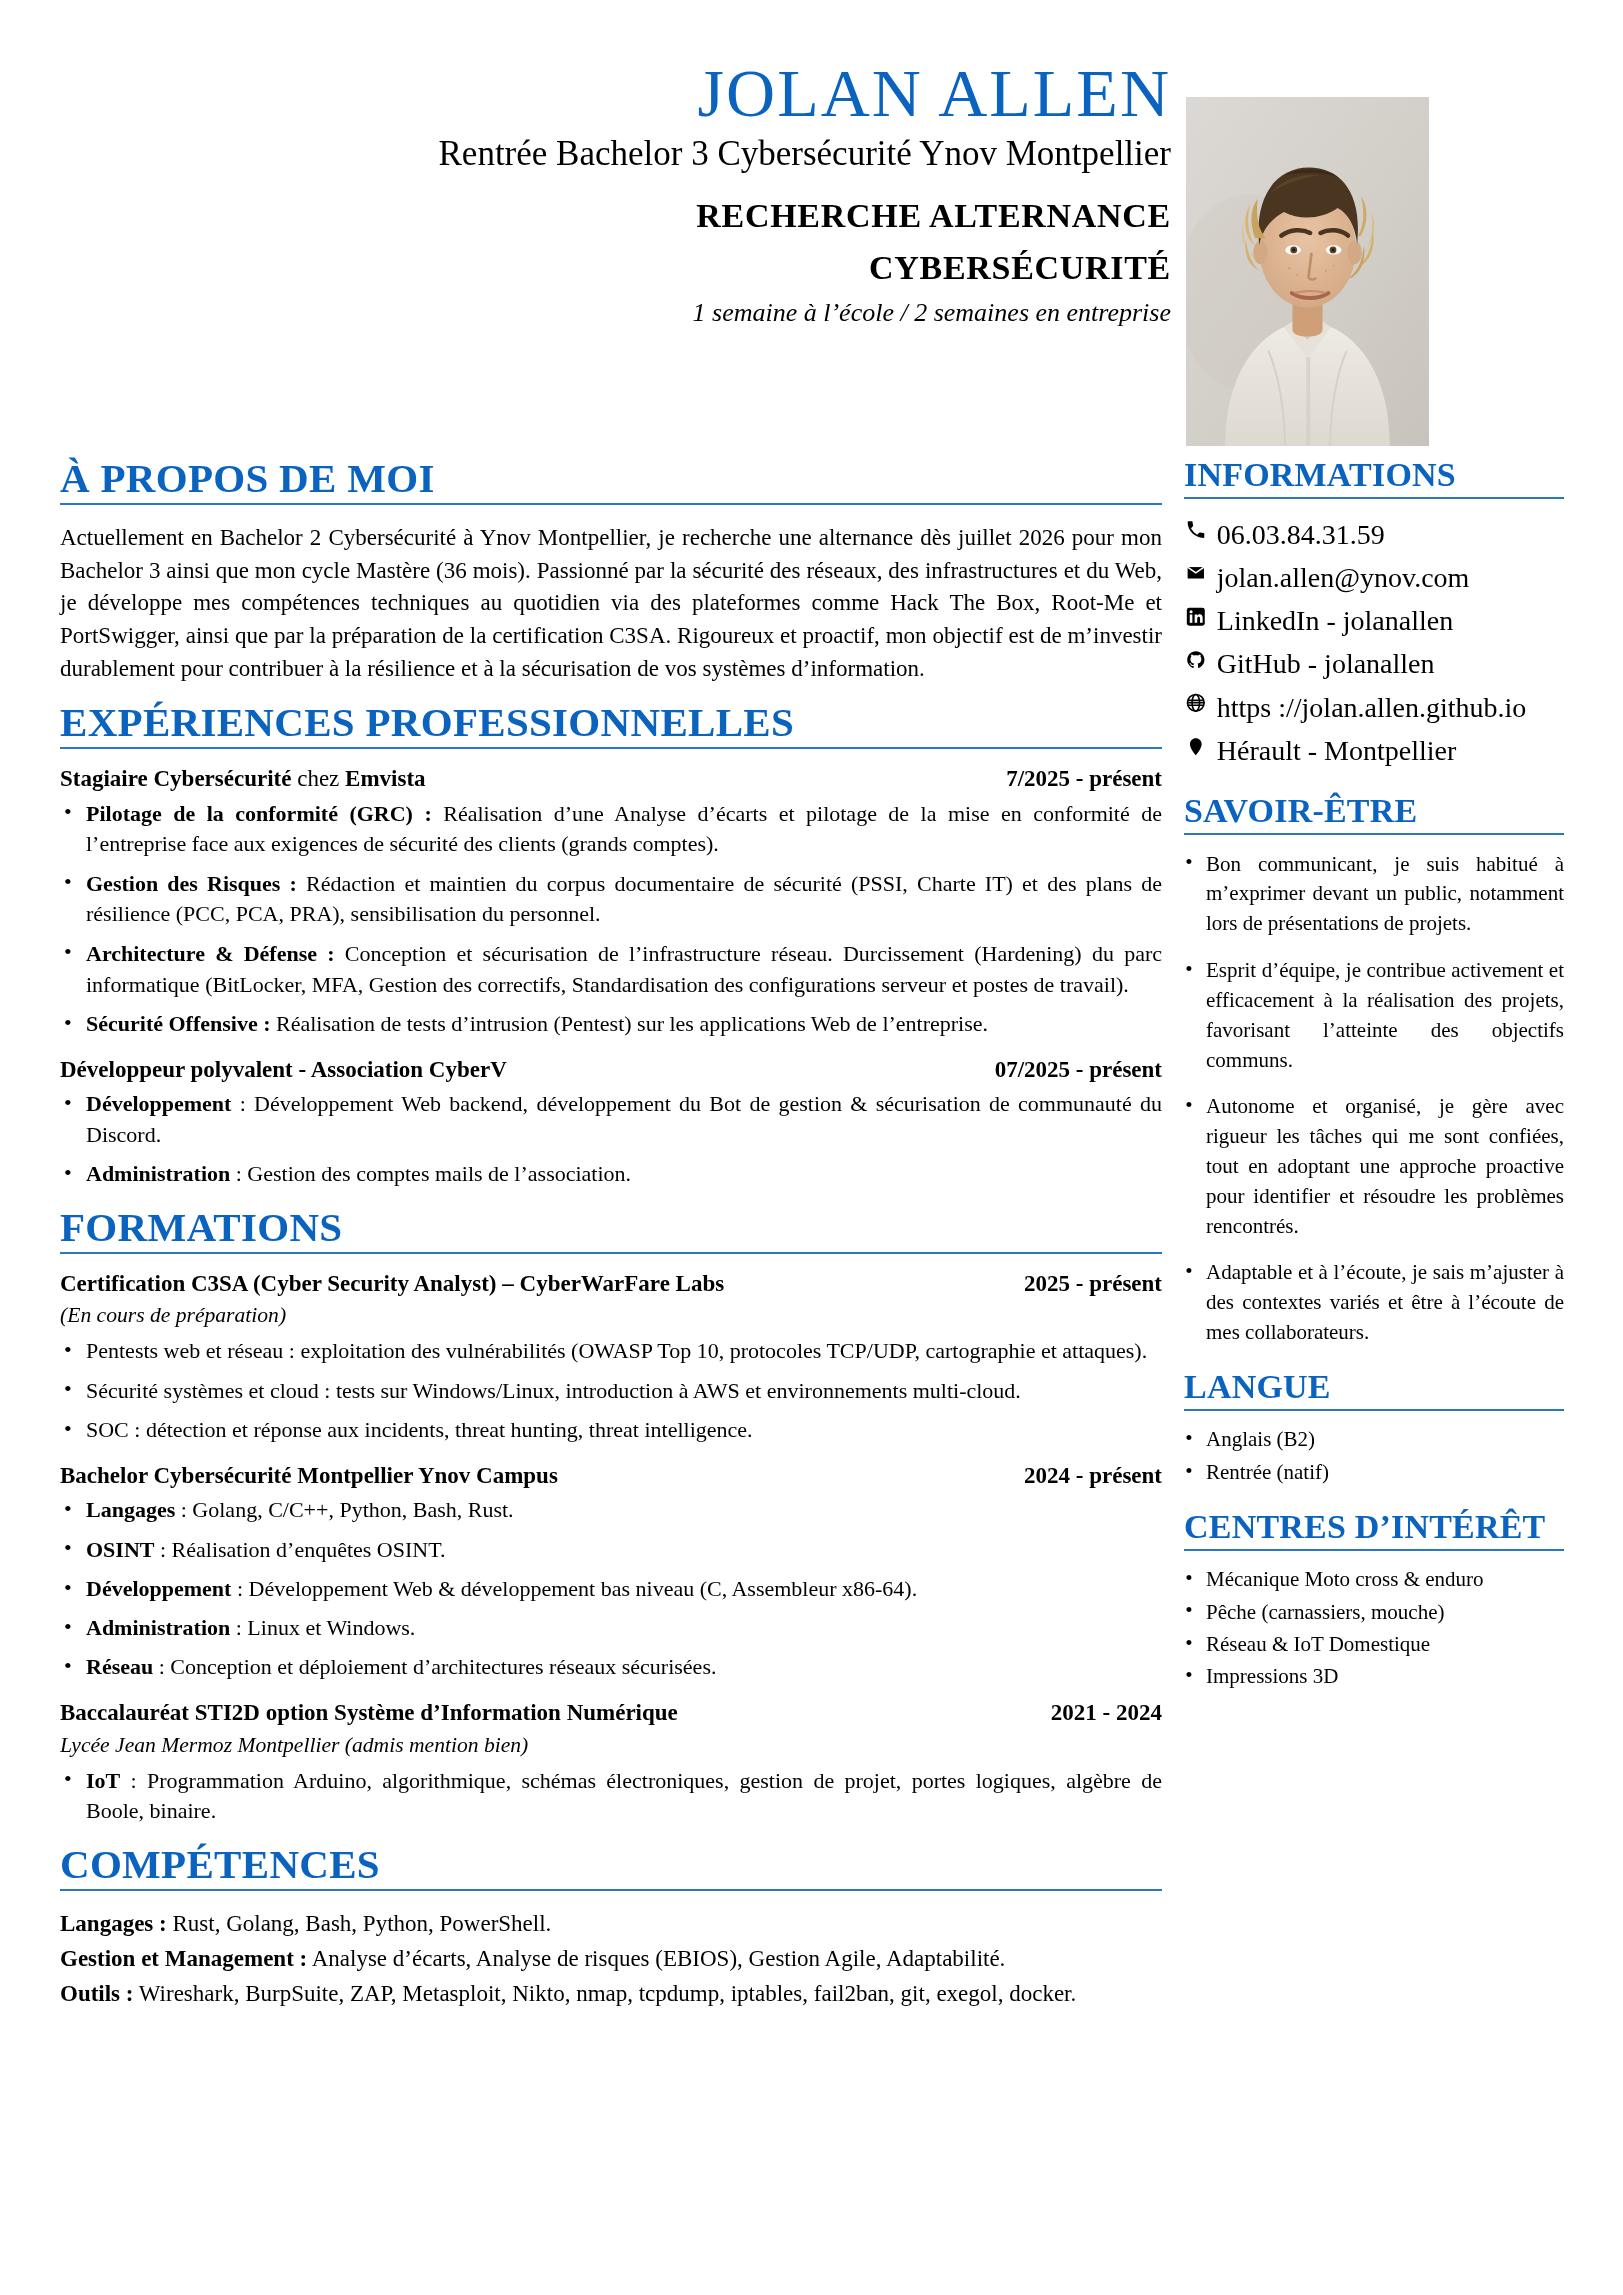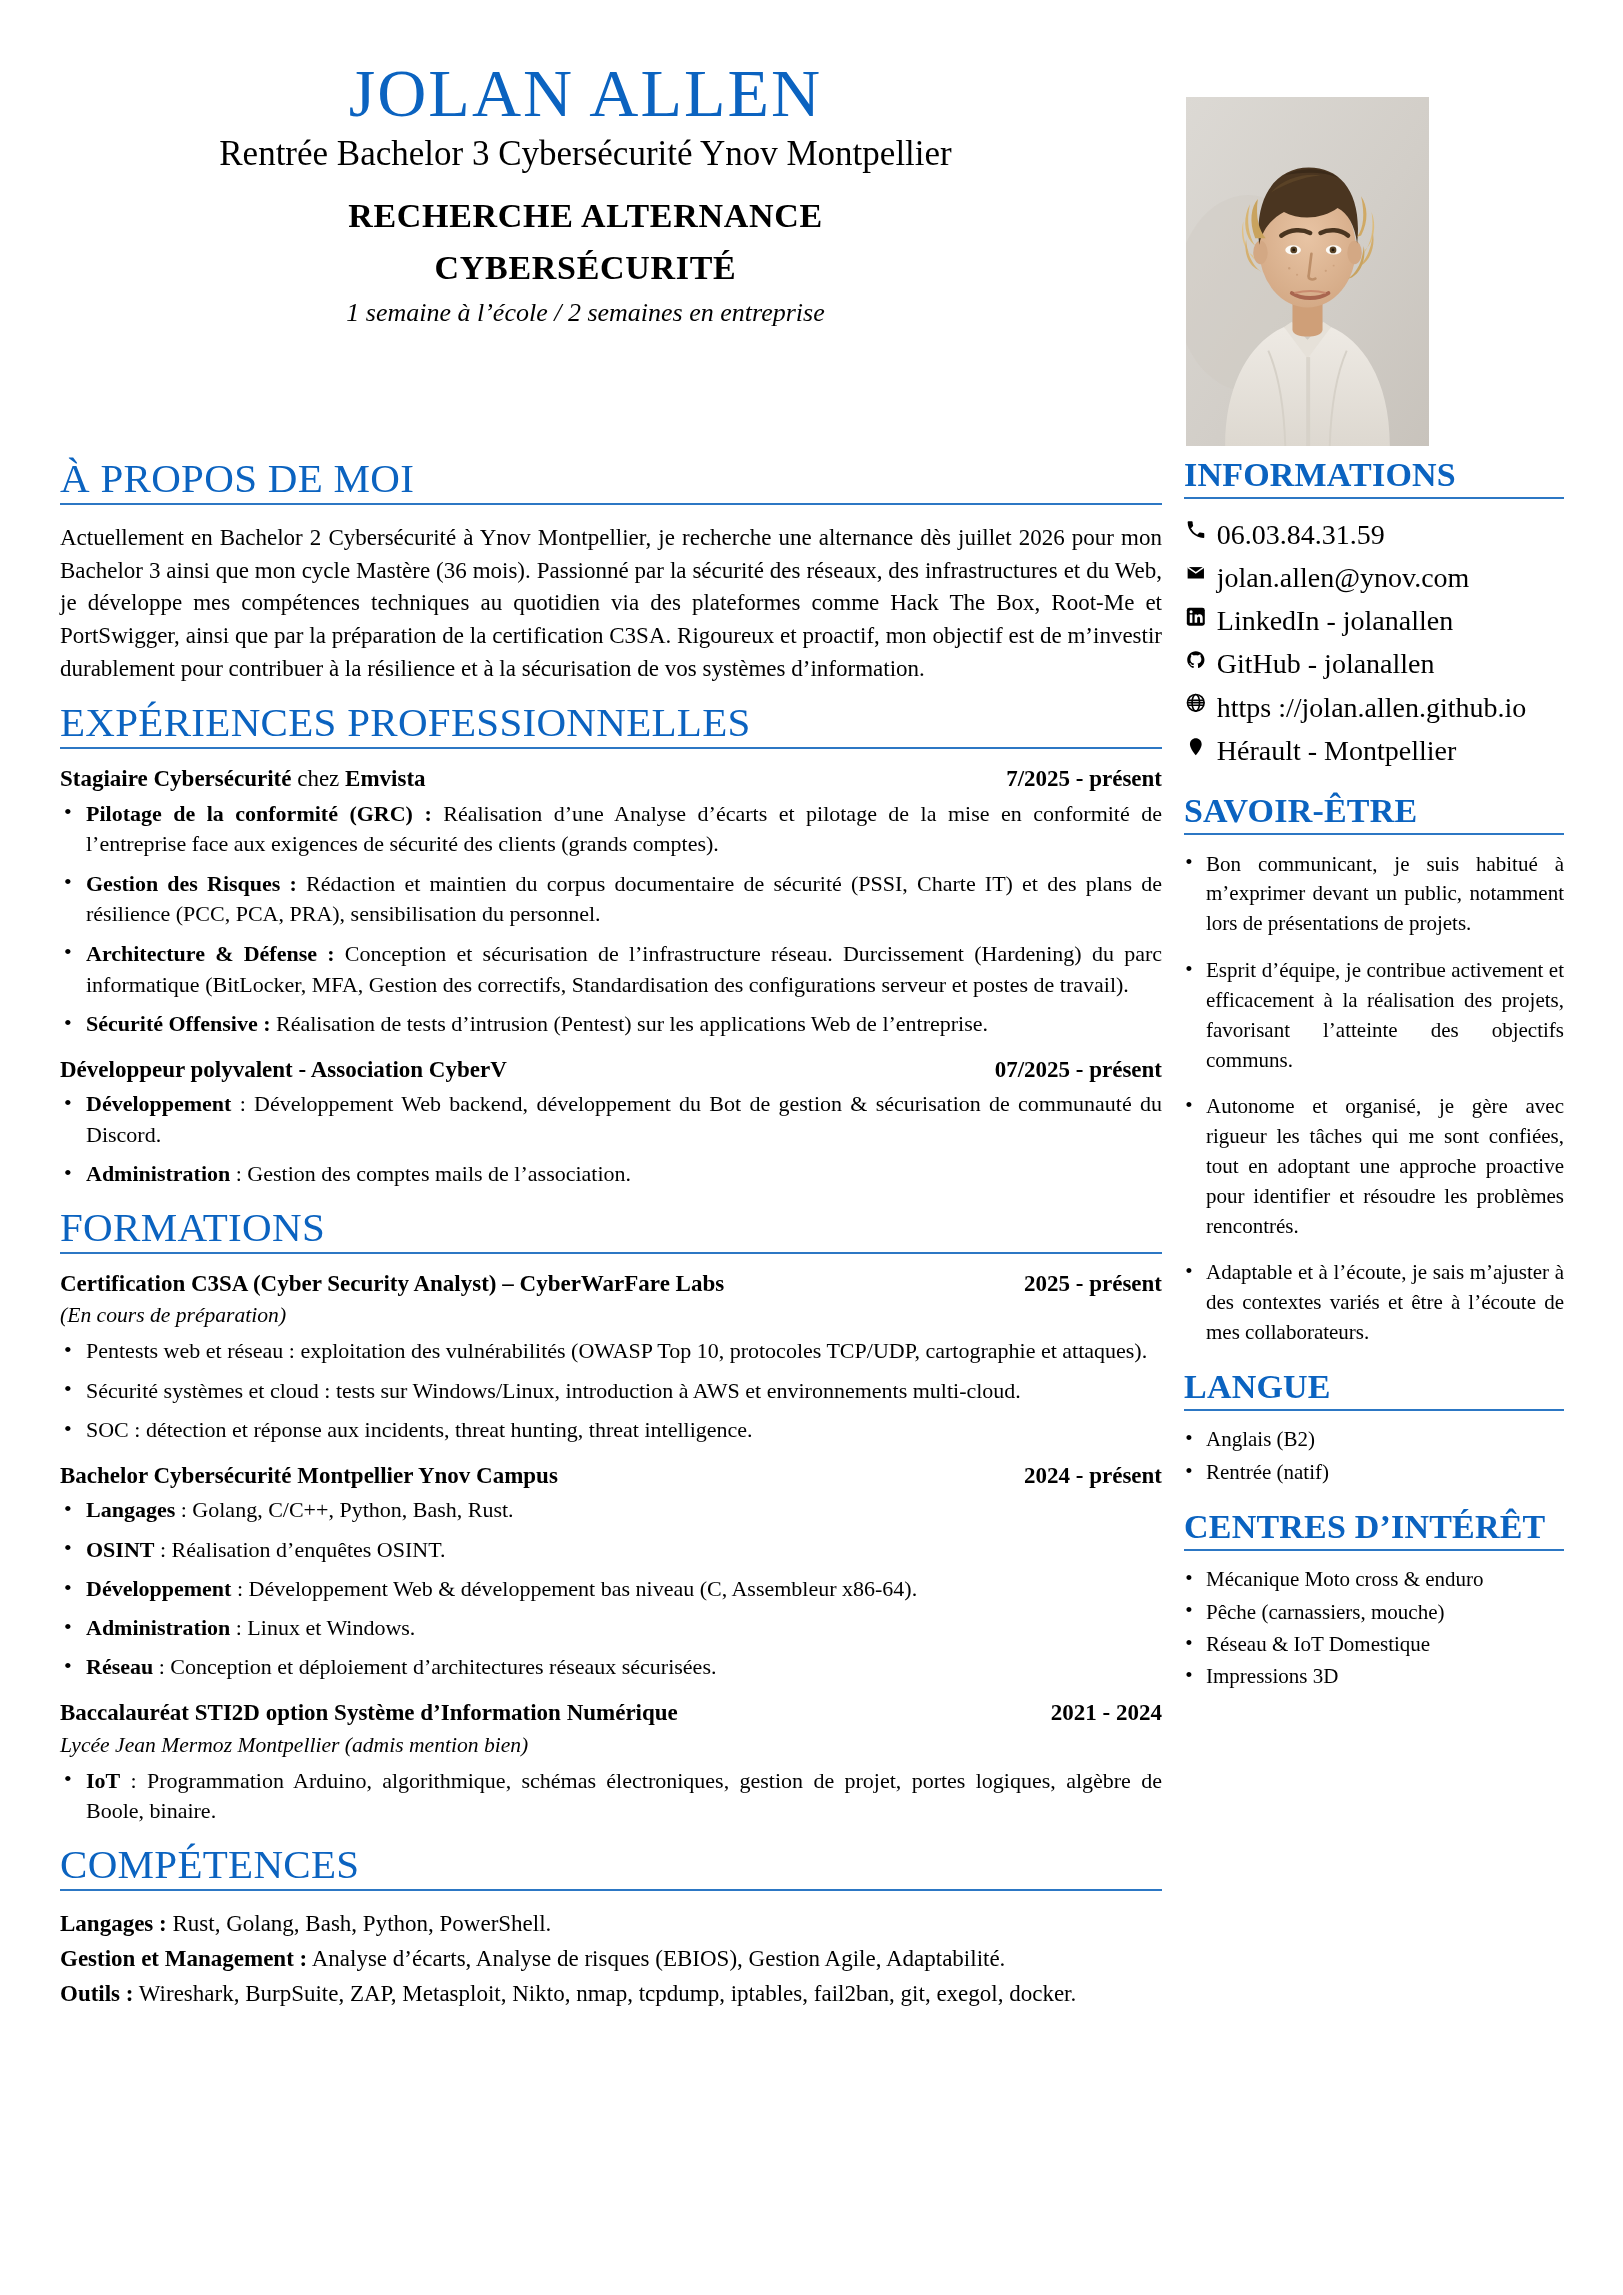--- a/index.html
+++ b/index.html
@@ -8,21 +8,21 @@
     background:#ffffff;
     font-family:"Liberation Serif","DejaVu Serif",serif;
     color:#000000;
     overflow:hidden;
   }
   .page{position:relative;width:1623px;height:2295px;box-sizing:border-box;}
 
   
   .header{
     position:absolute;left:0;top:59px;width:1171px;
-    text-align:center;
+    text-align:right;
   }
   .name{
     color:#0B63C0;
     font-size:68px;
     letter-spacing:2px;
     line-height:1.0;
     font-weight:400;
     margin:0 0 9.2px 0;
   }
   .subtitle{
@@ -51,21 +51,21 @@
   .right-col{
     position:absolute;left:1184px;top:458px;width:380px;
   }
 
   
   .sec-h{
     color:#0B63C0;
     font-size:41px;
     line-height:1.0;
     margin:0 0 3.9px 0;
-    font-weight:400;
+    font-weight:700;
     letter-spacing:0.3px;
   }
   .sec-rule{
     border:0;border-top:2.6px solid #2C77C4;margin:0 0 17px 0;width:100%;height:0;
   }
   .sec{margin-bottom:17px;}
 
   .sec-h-r{
     color:#0B63C0;
     font-size:34px;

